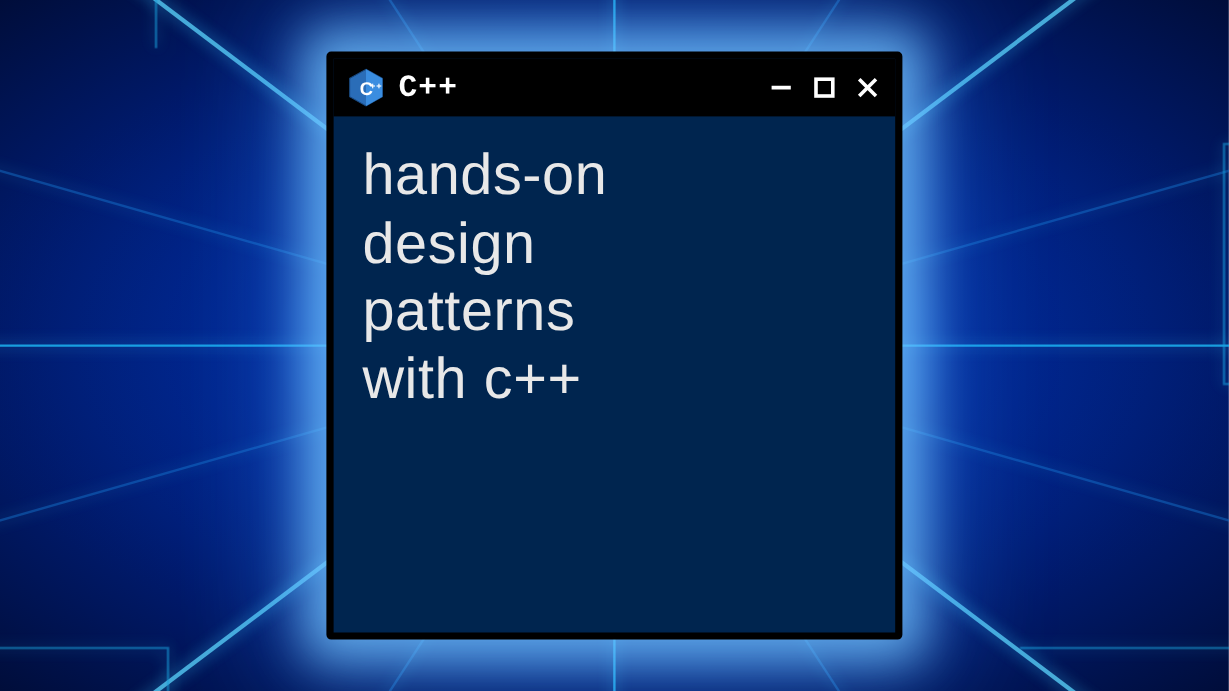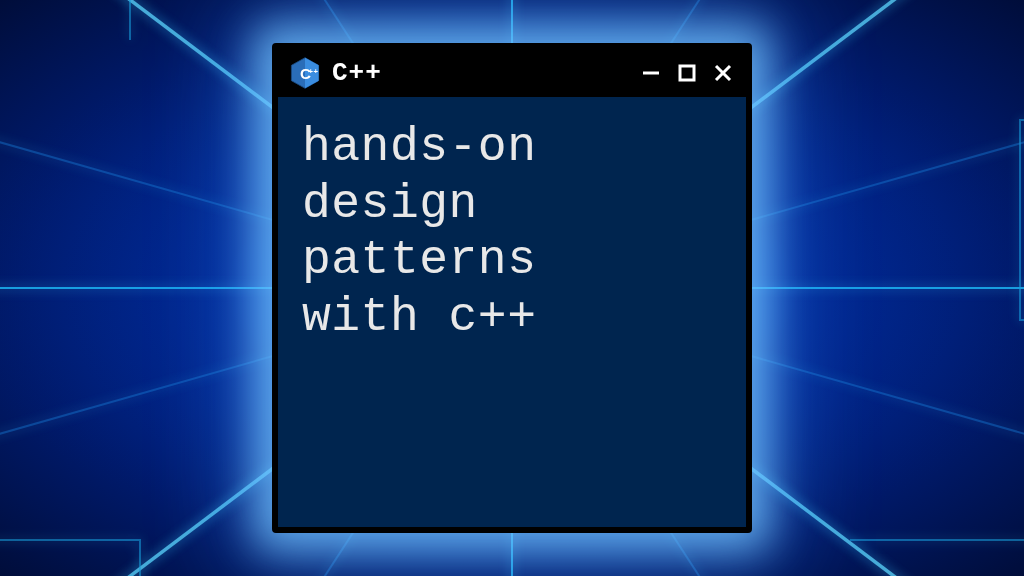--- a/index.html
+++ b/index.html
@@ -90,21 +90,21 @@
       display: flex;
       align-items: center;
       justify-content: center;
       cursor: pointer;
     }
     .win-btn svg { stroke: #fff; stroke-width: 3; fill: none; }
     .content {
       flex: 1;
       padding: 22px 24px;
       color: #e8e8e8;
-      font-family: Liberation Mono, monospace;
+      font-family: Liberation Sans, sans-serif;
       font-size: 48px;
       line-height: 1.18;
       white-space: pre-line;
       letter-spacing: 0.5px;
       overflow: hidden;
     }
   </style>
 </head>
 <body>
 

